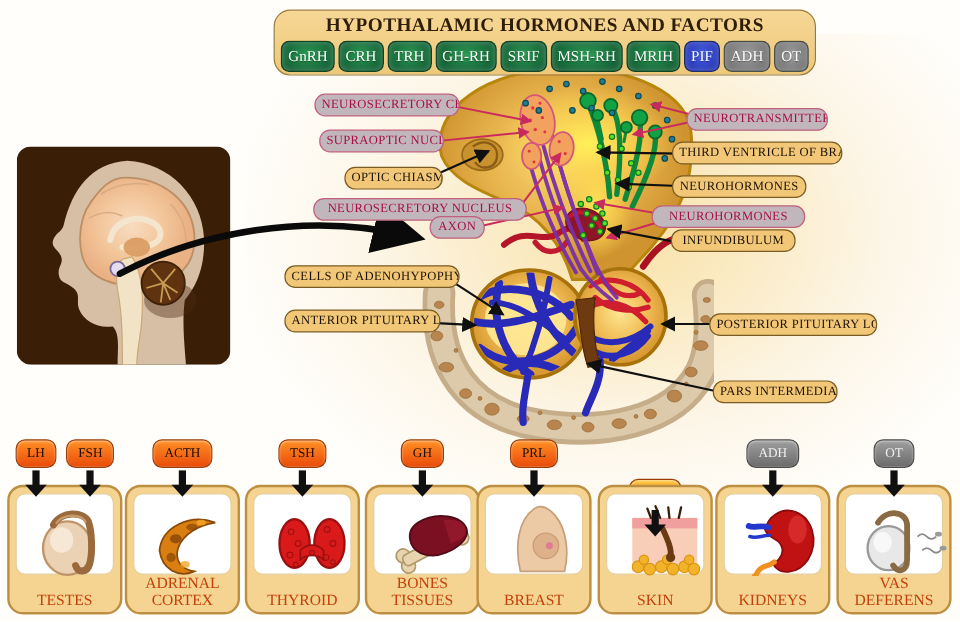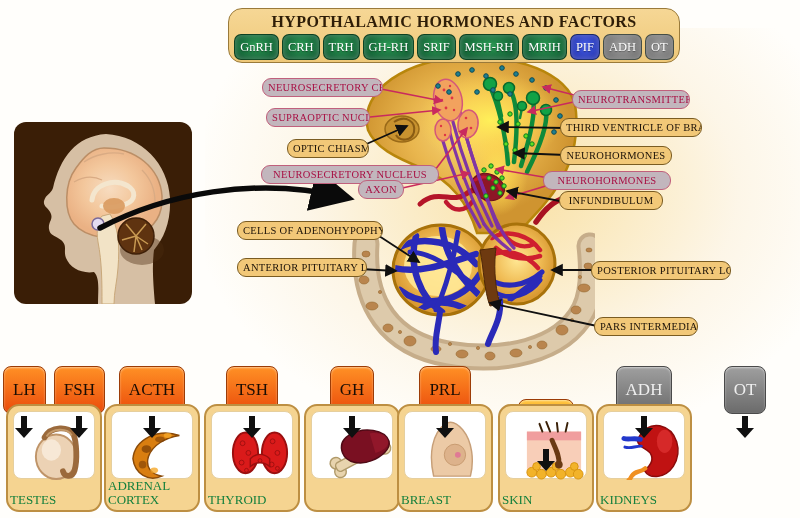--- a/index.html
+++ b/index.html
@@ -25,36 +25,36 @@
   
   .pill{position:absolute;z-index:5;box-sizing:border-box;text-align:center;
         font-size:10.5px;letter-spacing:.3px;padding:3px 5px;border-radius:9px;
         white-space:nowrap;overflow:hidden;}
   .pill-gray{background:#c2b6bd;border:1.5px solid #c0607c;color:#a81044;}
   .pill-tan {background:#f2c878;border:1.5px solid #7a5c22;color:#1c1208;}
   
   .bottom-col{position:absolute;top:366px;width:96px;height:150px;z-index:6;}
   .badge-group{display:flex;justify-content:center;gap:8px;}
   .badge-unit{display:flex;flex-direction:column;align-items:center;}
-  .hbadge{height:22px;line-height:22px;padding:12px 9px;border-radius:8px;font-size:17px;
+  .hbadge{height:22px;line-height:22px;padding:0 9px;border-radius:8px;font-size:11px;
           color:#1a0d03;border:1px solid #9c3c06;box-shadow:inset 0 1px 2px rgba(255,255,255,.5);}
   .h-orange{background:linear-gradient(#ff9025,#ea4b0b);}
   .h-amber {background:linear-gradient(#ffc43c,#f07d05);margin-top:33px;}
   .h-gray  {background:linear-gradient(#9f9f9f,#6b6b6b);color:#efefef;border-color:#4a4a4a;}
   .arrow-down{position:relative;width:18px;height:22px;margin:2px auto 0;z-index:7;}
   .arrow-down .stem{position:absolute;left:6px;top:0;width:6px;height:13px;background:#101010;}
   .arrow-down .head{position:absolute;left:0;top:12px;width:0;height:0;
           border-left:9px solid transparent;border-right:9px solid transparent;
           border-top:10px solid #101010;}
   .organ-card{position:absolute;left:0;top:38px;width:96px;height:108px;box-sizing:border-box;
           background:#f5d491;border:2px solid #bd8f42;border-radius:13px;}
   .card-inner{position:absolute;left:5px;top:5px;right:5px;height:66px;background:#fff;
           border-radius:8px;border:1px solid #e6cf9e;}
-  .organ-label{position:absolute;left:2px;right:2px;bottom:3px;text-align:left;
-          font-size:13px;line-height:14px;color:#15803d;}
+  .organ-label{position:absolute;left:2px;right:2px;bottom:3px;text-align:center;
+          font-size:13px;line-height:14px;color:#c2410c;}
   .organ-art{position:absolute;left:6px;top:8px;}
   svg{display:block;}
 </style>
 </head>
 <body>
 
 <div class="stage">
 
   <div class="glow"></div>
 
@@ -448,20 +448,21 @@
             <circle cx="16" cy="32" r="6"></circle>
               <circle cx="16" cy="42" r="6"></circle>
             <circle cx="68" cy="32" r="6"></circle>
               <circle cx="68" cy="42" r="6"></circle>
             <rect x="14" y="32" width="56" height="10" rx="4"></rect>
           </g>
           <path d="M30,16 C46,6 68,10 72,22 C74,30 64,38 54,42 C42,47 28,44 24,34 C21,26 24,20 30,16 Z" fill="#7a1022" stroke="#4f0a16" stroke-width="1.5"></path>
           <path d="M52,14 C62,12 70,16 71,22 C72,27 66,32 58,34" fill="#93182b" opacity=".9"></path>
         </svg>
       </div>
+      <div class="organ-label">BONES TISSUES</div>
     </div>
   </div>
 
   <div class="bottom-col" style="left:397px">
     <div class="badge-group">
       <div class="badge-unit">
         <span class="hbadge h-orange">PRL</span>
         <div class="arrow-down">
             <div class="stem"></div>
             <div class="head"></div>
@@ -547,15 +548,31 @@
   <div class="bottom-col" style="left:697px">
     <div class="badge-group">
       <div class="badge-unit">
         <span class="hbadge h-gray">OT</span>
         <div class="arrow-down">
             <div class="stem"></div>
             <div class="head"></div>
           </div>
       </div>
     </div>
+    <div class="organ-card">
+      <div class="card-inner">
+        <svg class="organ-art" width="84" height="60" viewBox="0 0 84 62">
+          <ellipse cx="29" cy="38" rx="18" ry="19" fill="#e8e8e8" stroke="#9a9a9a" stroke-width="2"></ellipse>
+          <ellipse cx="24" cy="33" rx="8" ry="9" fill="#f8f8f8"></ellipse>
+          <path d="M20,16 C28,4 44,6 45,18 L45,48 C45,58 37,60 33,53" fill="none" stroke="#8a6a42" stroke-width="5" stroke-linecap="round"></path>
+          <g fill="none" stroke="#8a8a8a" stroke-width="1.5">
+            <path d="M54,28 q4,-4 8,0 q4,4 8,0"></path>
+            <path d="M58,40 q4,-4 8,0 q4,4 8,0"></path>
+          </g>
+          <ellipse cx="72" cy="26" rx="3" ry="2" fill="#9a9a9a"></ellipse>
+          <ellipse cx="76" cy="38" rx="3" ry="2" fill="#9a9a9a"></ellipse>
+        </svg>
+      </div>
+      <div class="organ-label">VAS DEFERENS</div>
+    </div>
   </div>
 
 </div>
 
 </body></html>

